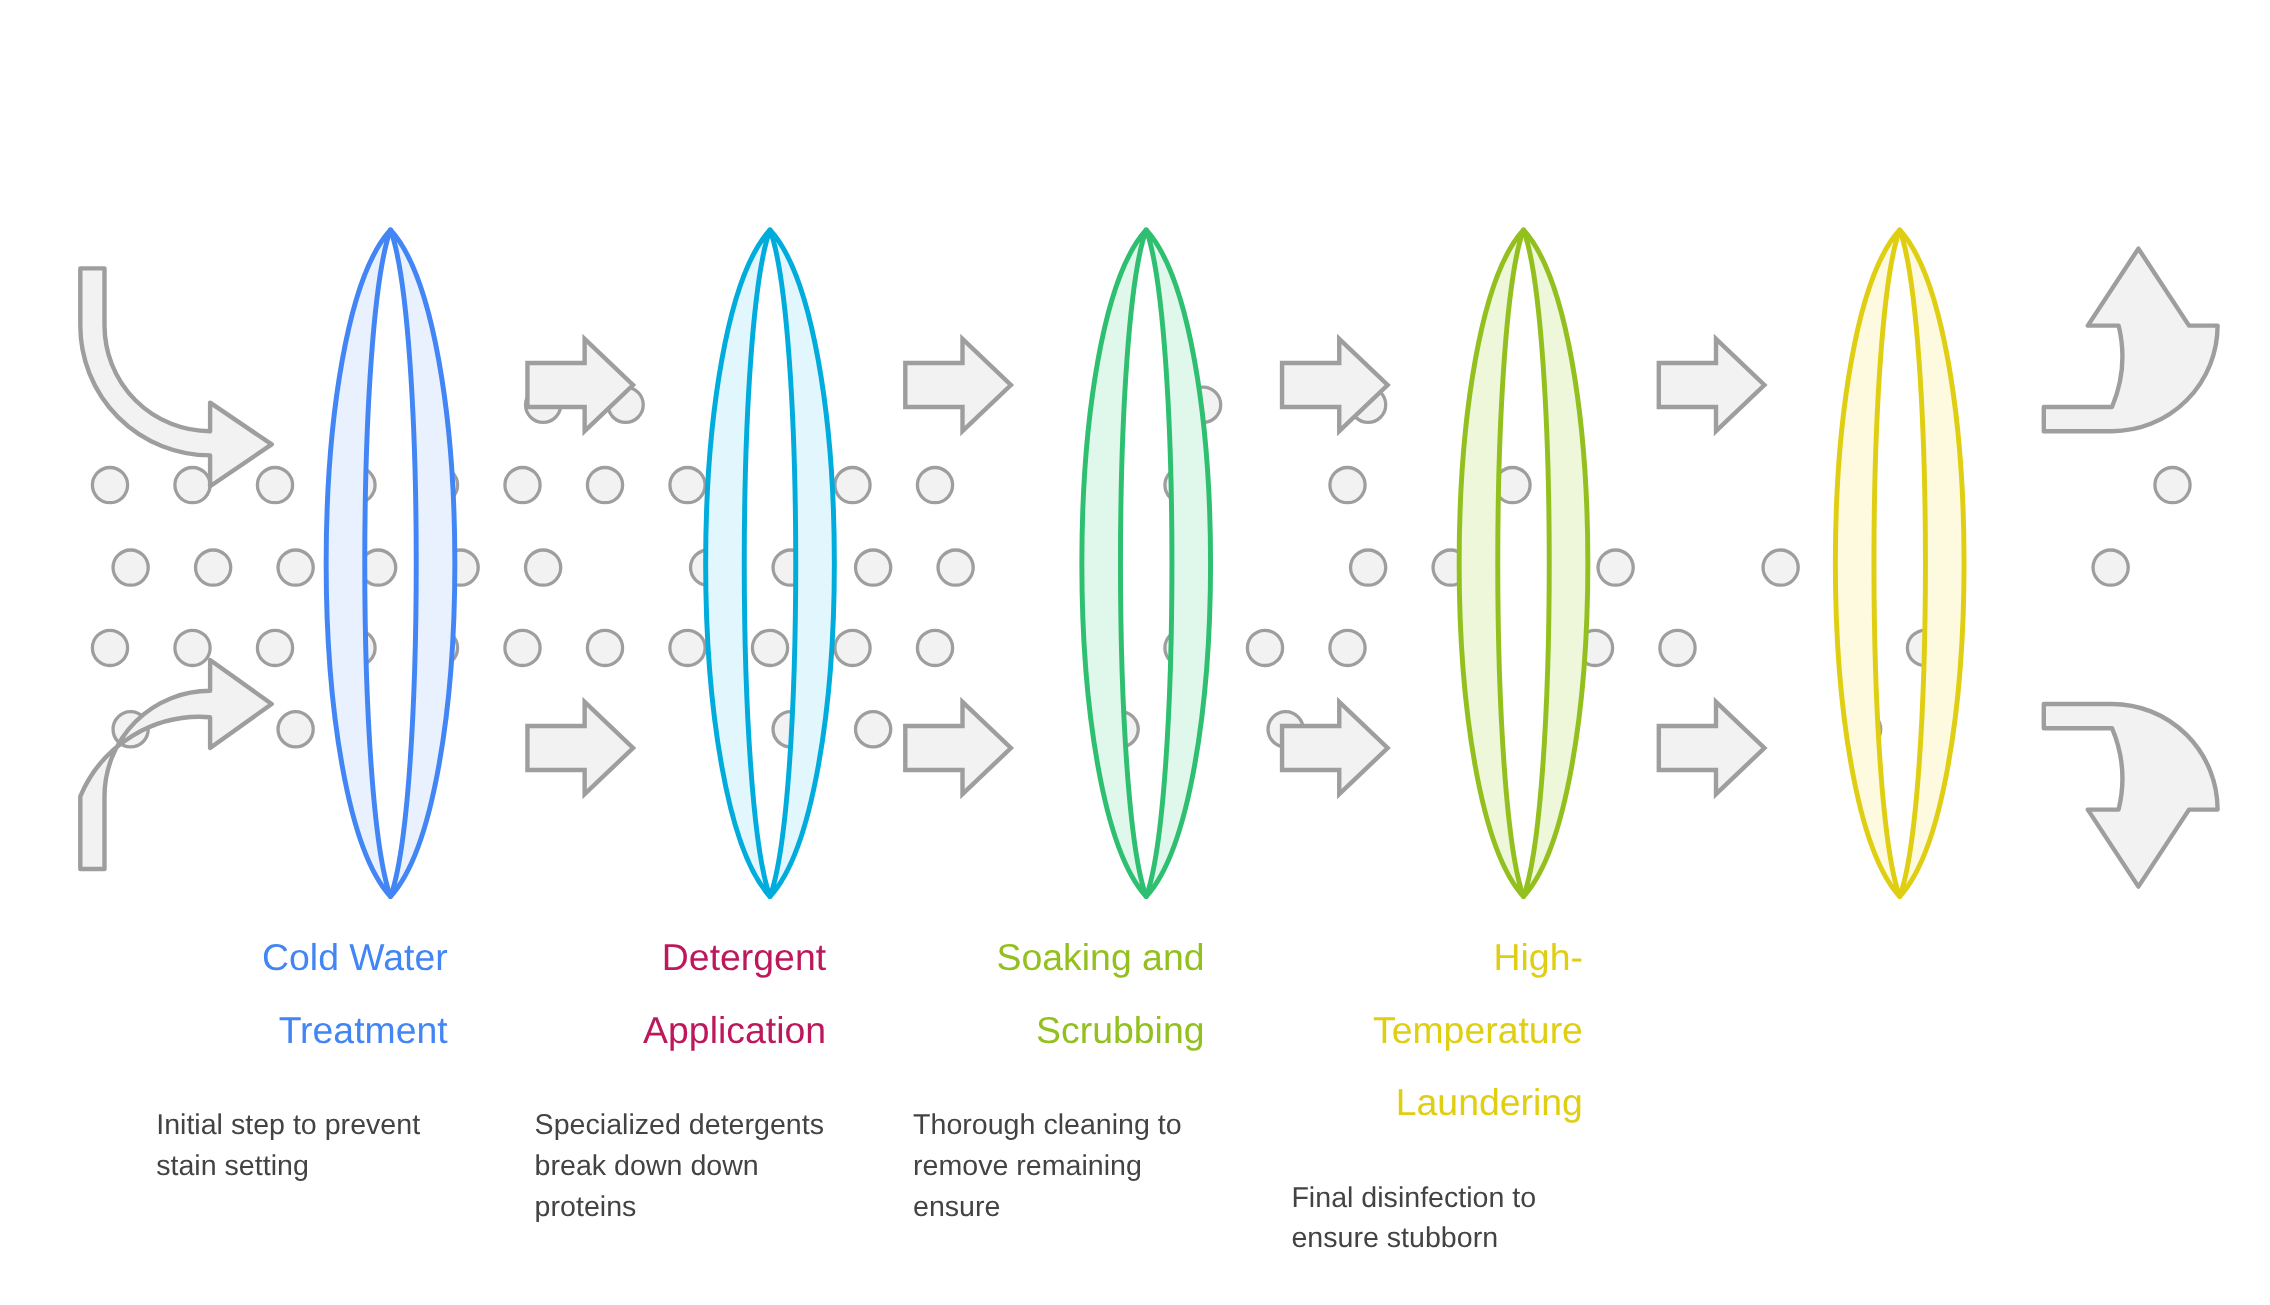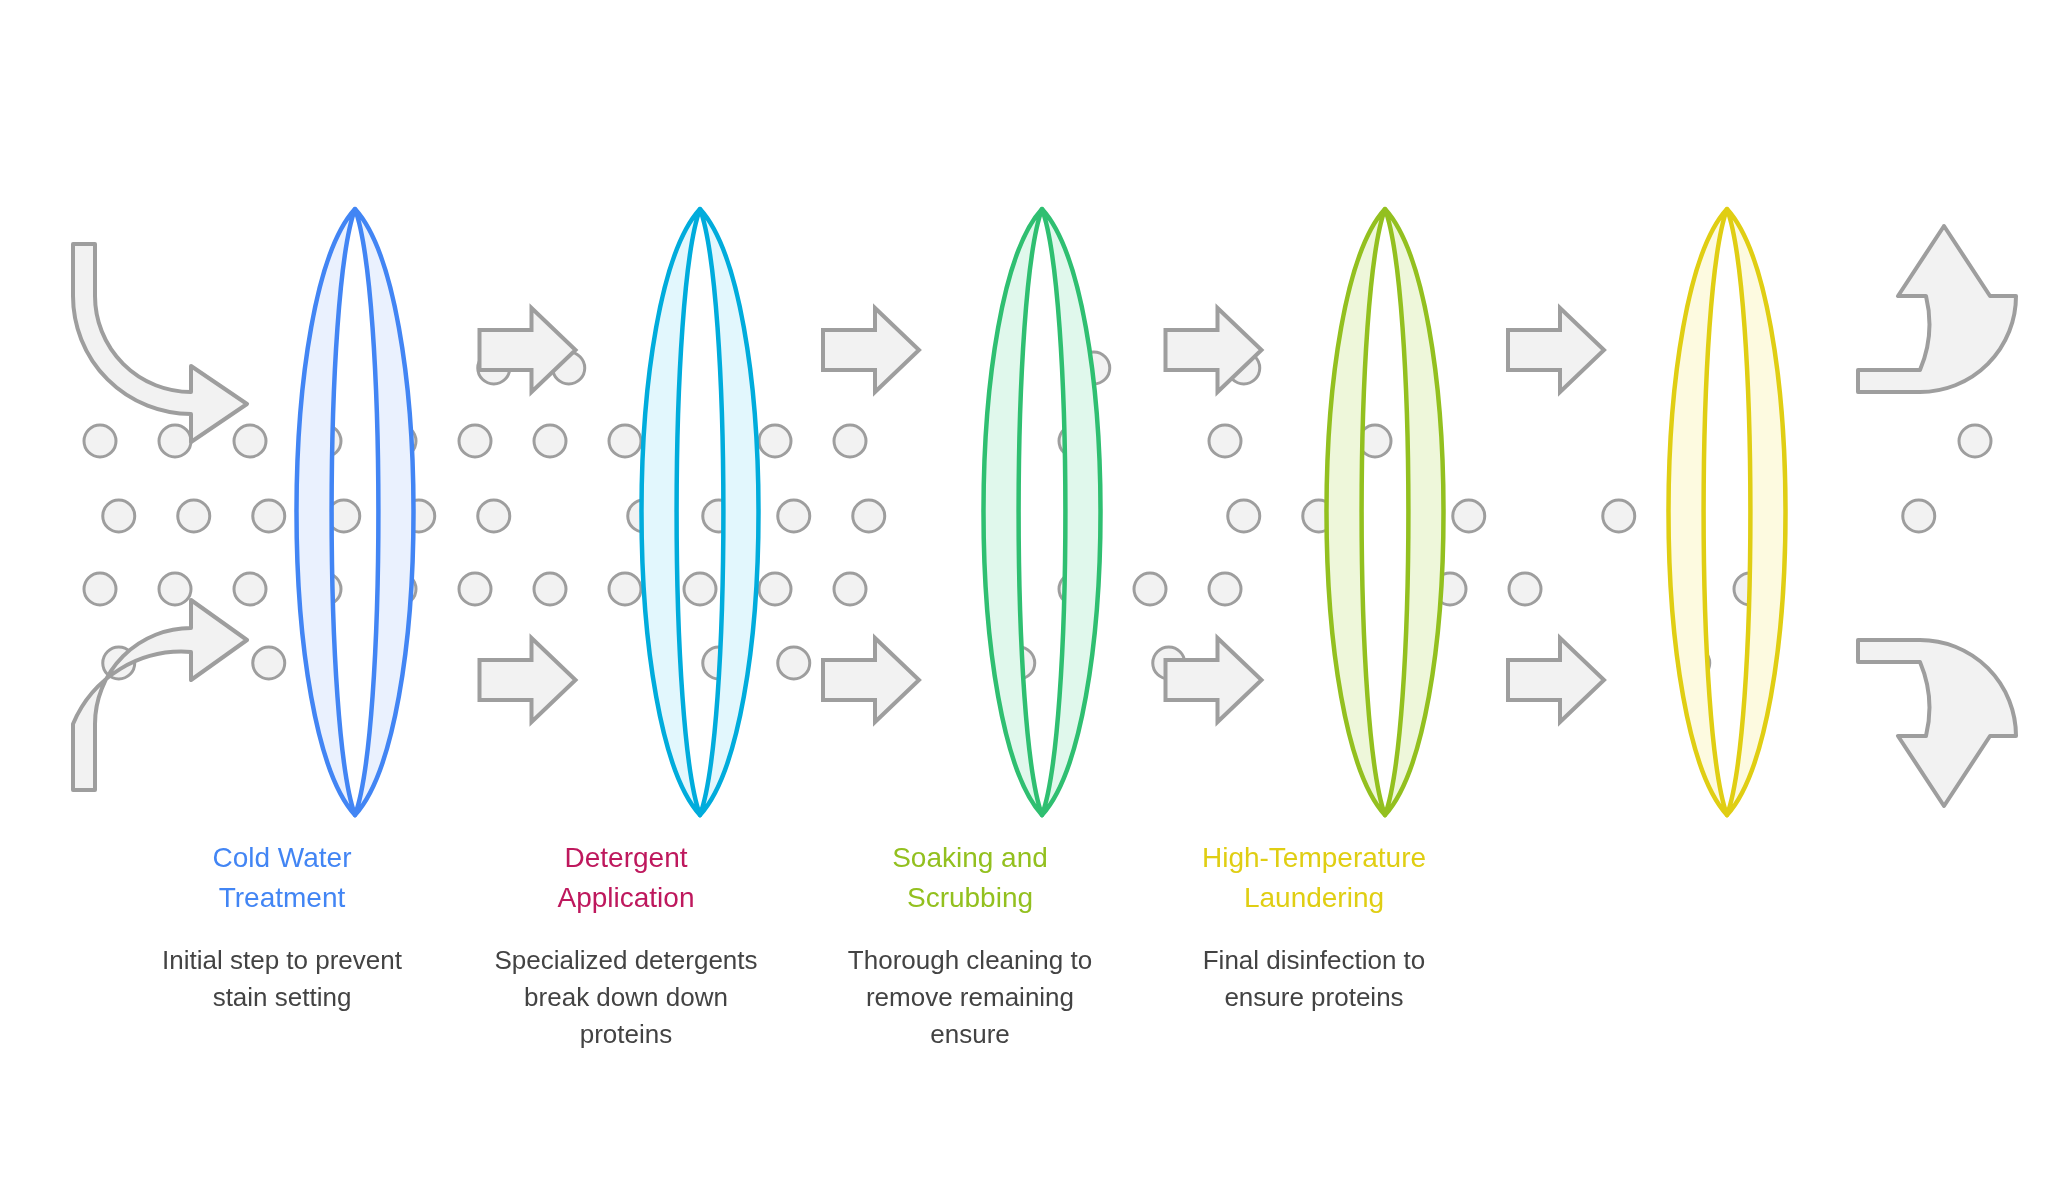--- a/index.html
+++ b/index.html
@@ -51,33 +51,32 @@
   }
   .step-caption {
     width: 344px;
     display: flex;
     flex-direction: column;
     align-items: center;
     box-sizing: border-box;
     padding: 0 14px;
   }
   .step-title {
-    font-size: 28px;
-    line-height: 40px;
-    text-align: center;
+    font-size: 34px;
+    line-height: 66px;
+    text-align: right;
     font-weight: normal;
     margin: 0;
     max-width: 250px;
   }
   .step-desc {
     font-size: 26px;
     line-height: 37px;
-    text-align: center;
     color: #434343;
-    margin-top: 24px;
+    margin-top: 34px;
     max-width: 280px;
   }
   .cap-1 { margin-left: 110px; }
 </style>
 </head>
 <body>
 
 <div id="canvas">
 
 
@@ -187,17 +186,17 @@
     <div class="step-caption">
       <div class="step-title" style="color: #be185d;">Detergent Application</div>
       <div class="step-desc">Specialized detergents break down down proteins</div>
     </div>
     <div class="step-caption">
       <div class="step-title" style="color: rgb(147, 192, 31);">Soaking and Scrubbing</div>
       <div class="step-desc">Thorough cleaning to remove remaining ensure</div>
     </div>
     <div class="step-caption">
       <div class="step-title" style="color: rgb(224, 206, 19);">High-Temperature Laundering</div>
-      <div class="step-desc">Final disinfection to ensure proteins</div>
+      <div class="step-desc">Final disinfection to ensure stubborn</div>
     </div>
   </div>
 
 </div>
 
 </body></html>

